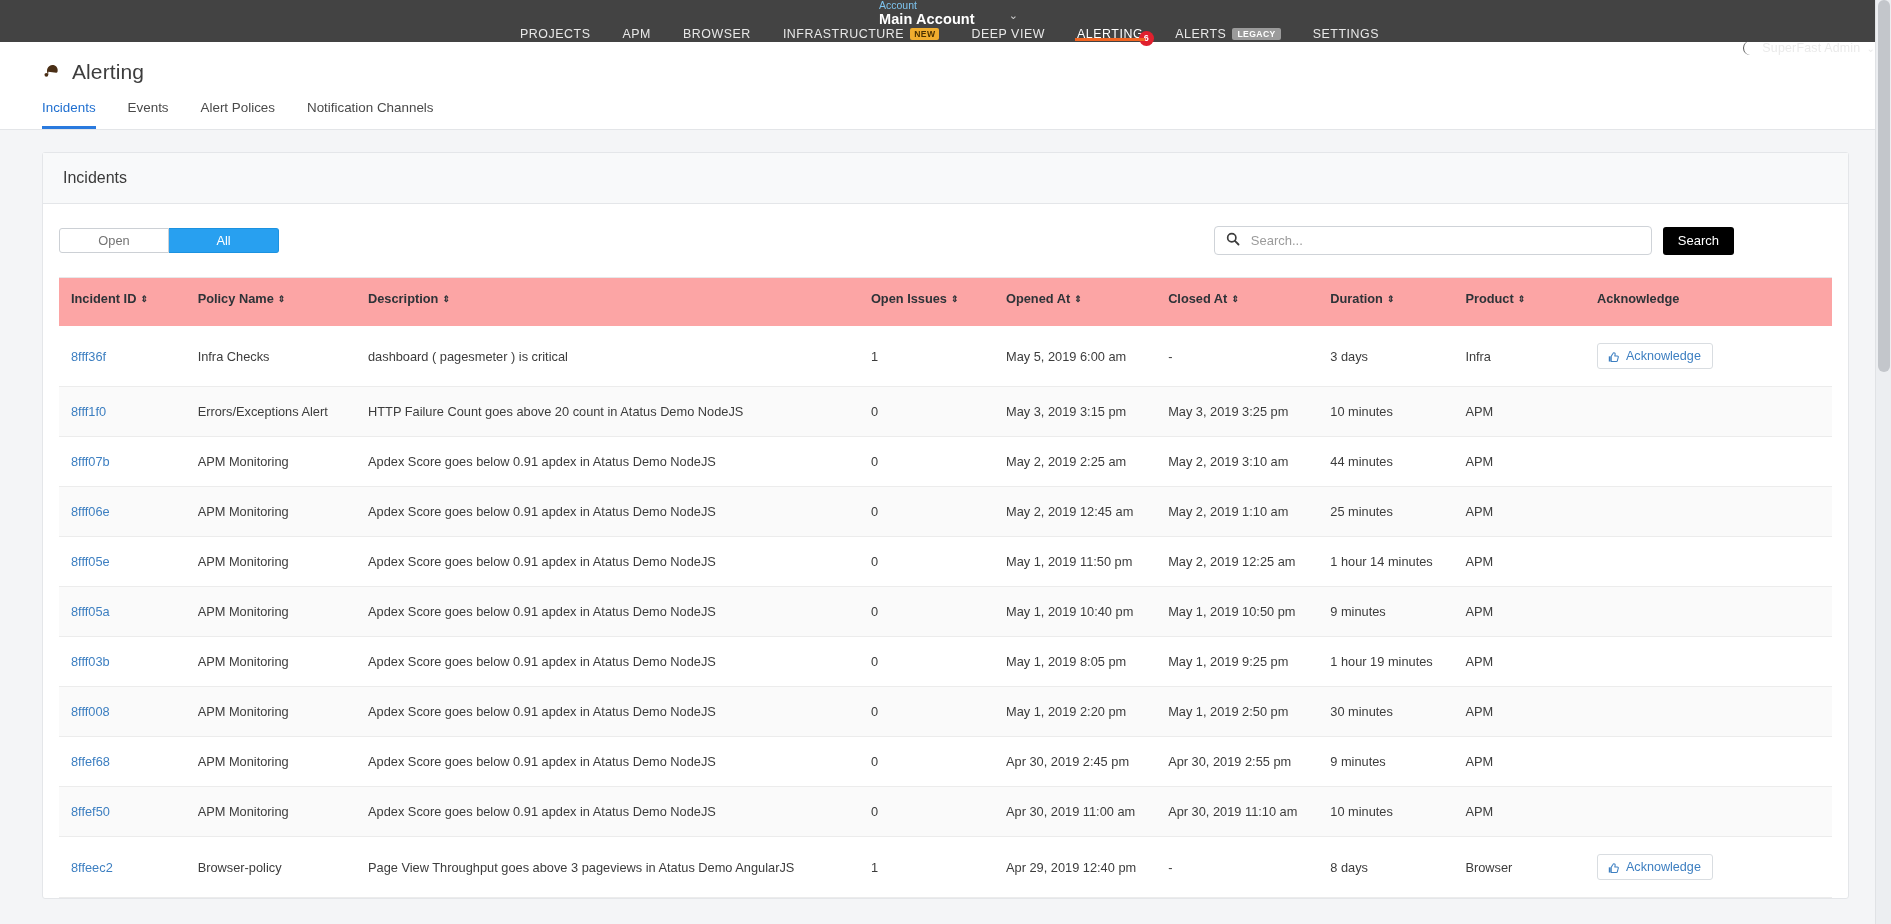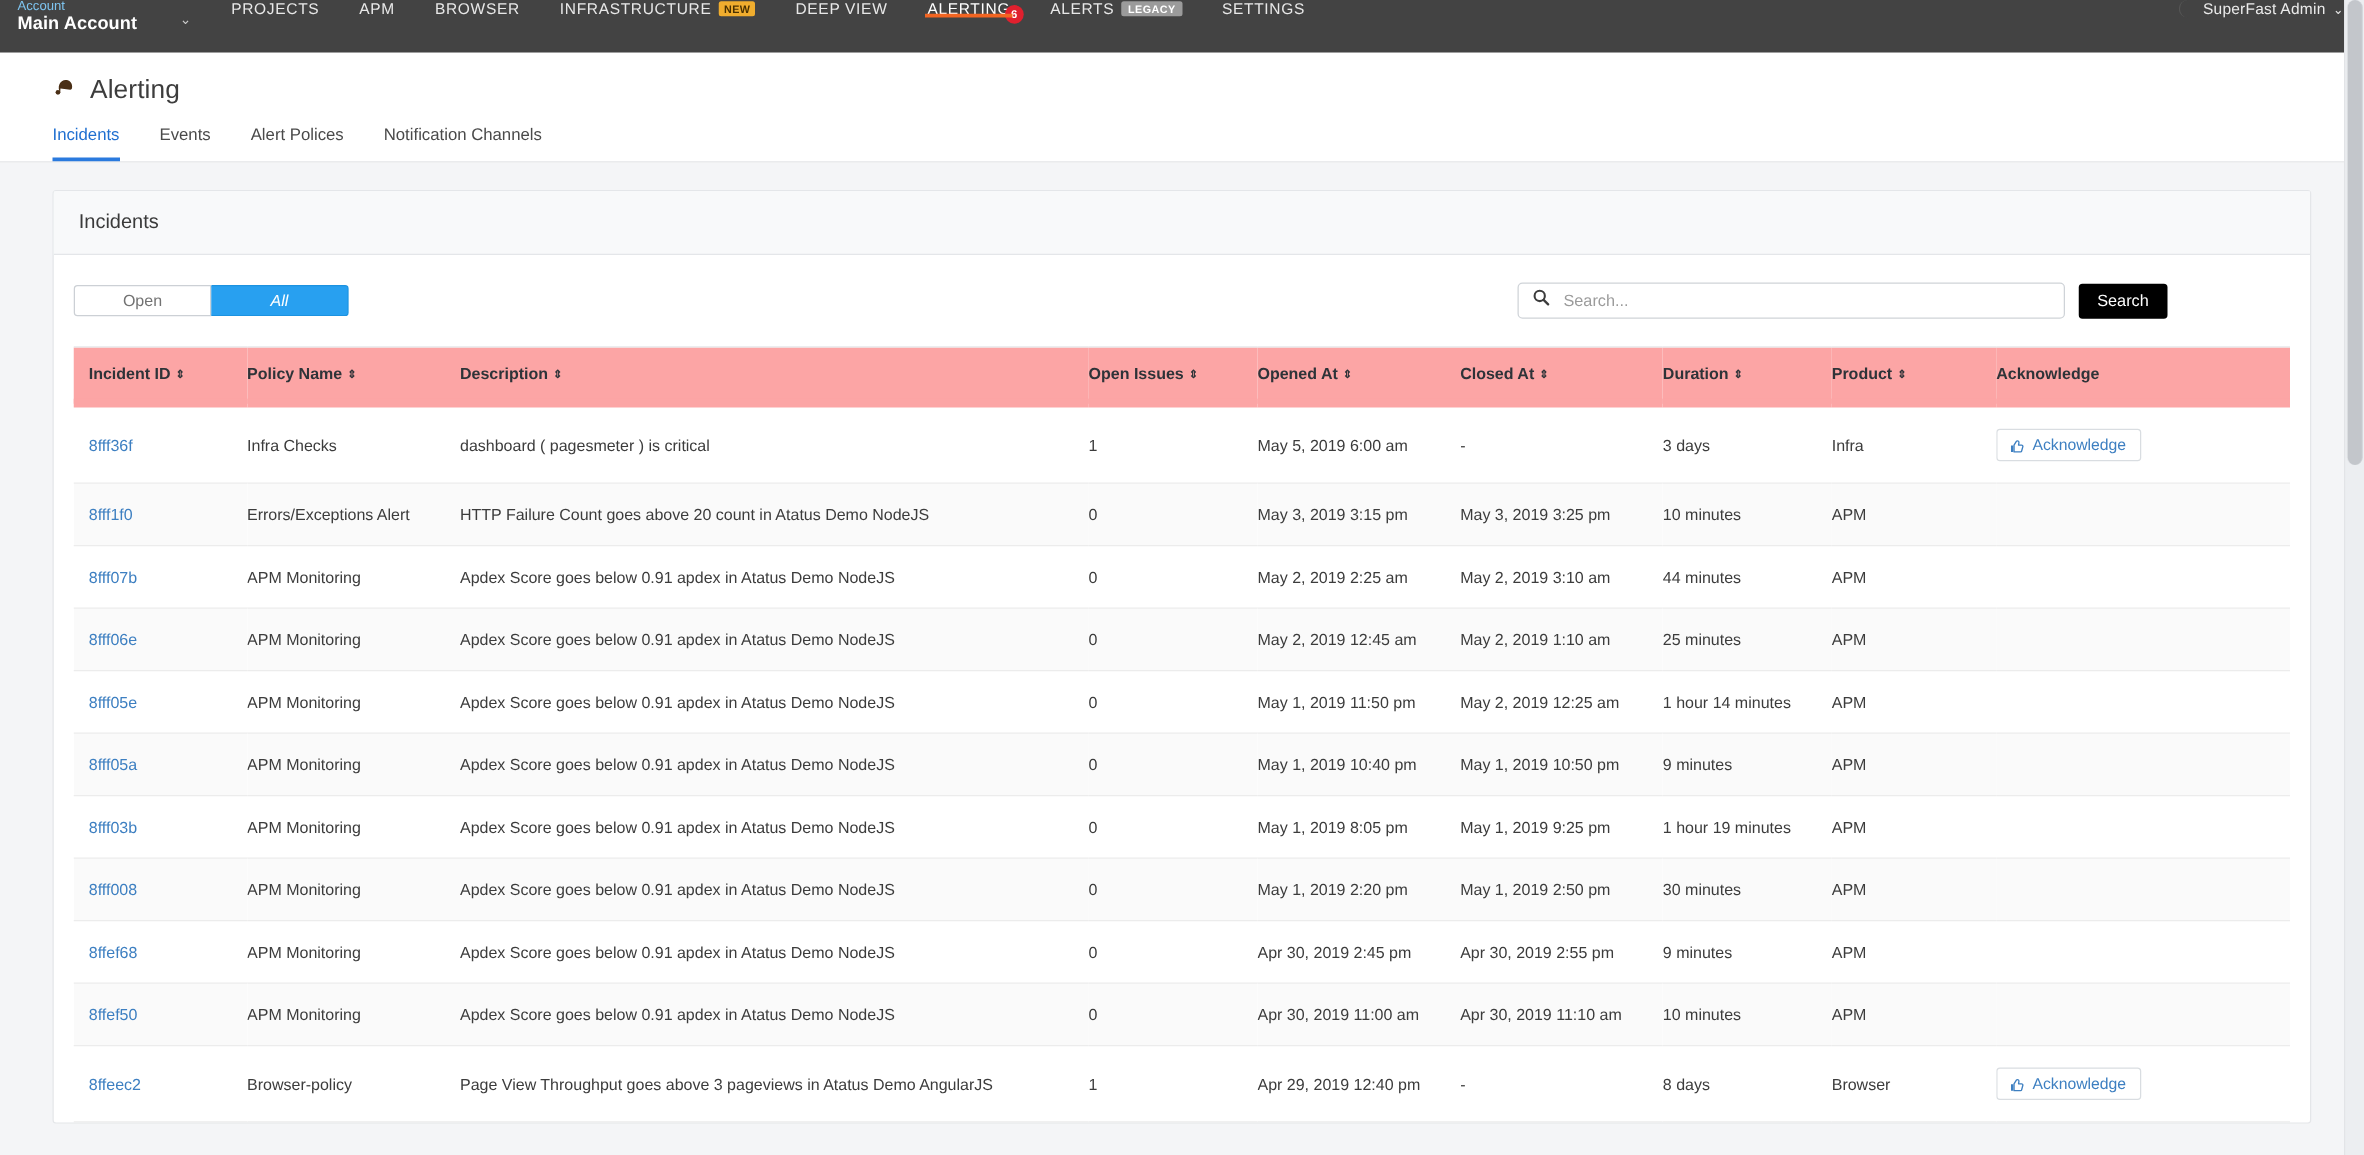--- a/index.html
+++ b/index.html
@@ -10,22 +10,23 @@
     font-family: "Liberation Sans", sans-serif;
     -webkit-font-smoothing: antialiased;
   }
   body { overflow-x: hidden; }
 
   
   .topnav {
     height: 42px;
     background: #434343;
     display: flex;
-    align-items: flex-start;
+    align-items: center;
     position: relative;
+    flex-direction: column;
   }
   .acct {
     display: flex;
     align-items: center;
     padding: 0 8px 0 14px;
     min-width: 148px;
   }
   .acct-text { line-height: 1.05; }
   .acct-label {
     color: #7ec4ef;
@@ -182,21 +183,21 @@
     font-size: 12.8px;
     display: flex;
     align-items: center;
     justify-content: center;
     cursor: pointer;
     border: 1px solid #ccd0d5;
     background: #ffffff;
     color: #737373;
   }
   .tg-btn:first-child { border-radius: 3px 0 0 3px; }
-  .tg-btn:last-child { border-radius: 0 3px 3px 0; border-left: none; font-style: italic; }
+  .tg-btn:last-child { border-radius: 0 3px 3px 0; border-left: none; }
   .tg-btn.on {
     background: #28a0f0;
     border-color: #1c92e0;
     color: #ffffff;
   }
 
   .search-area {
     margin-left: auto;
     display: flex;
     align-items: center;

